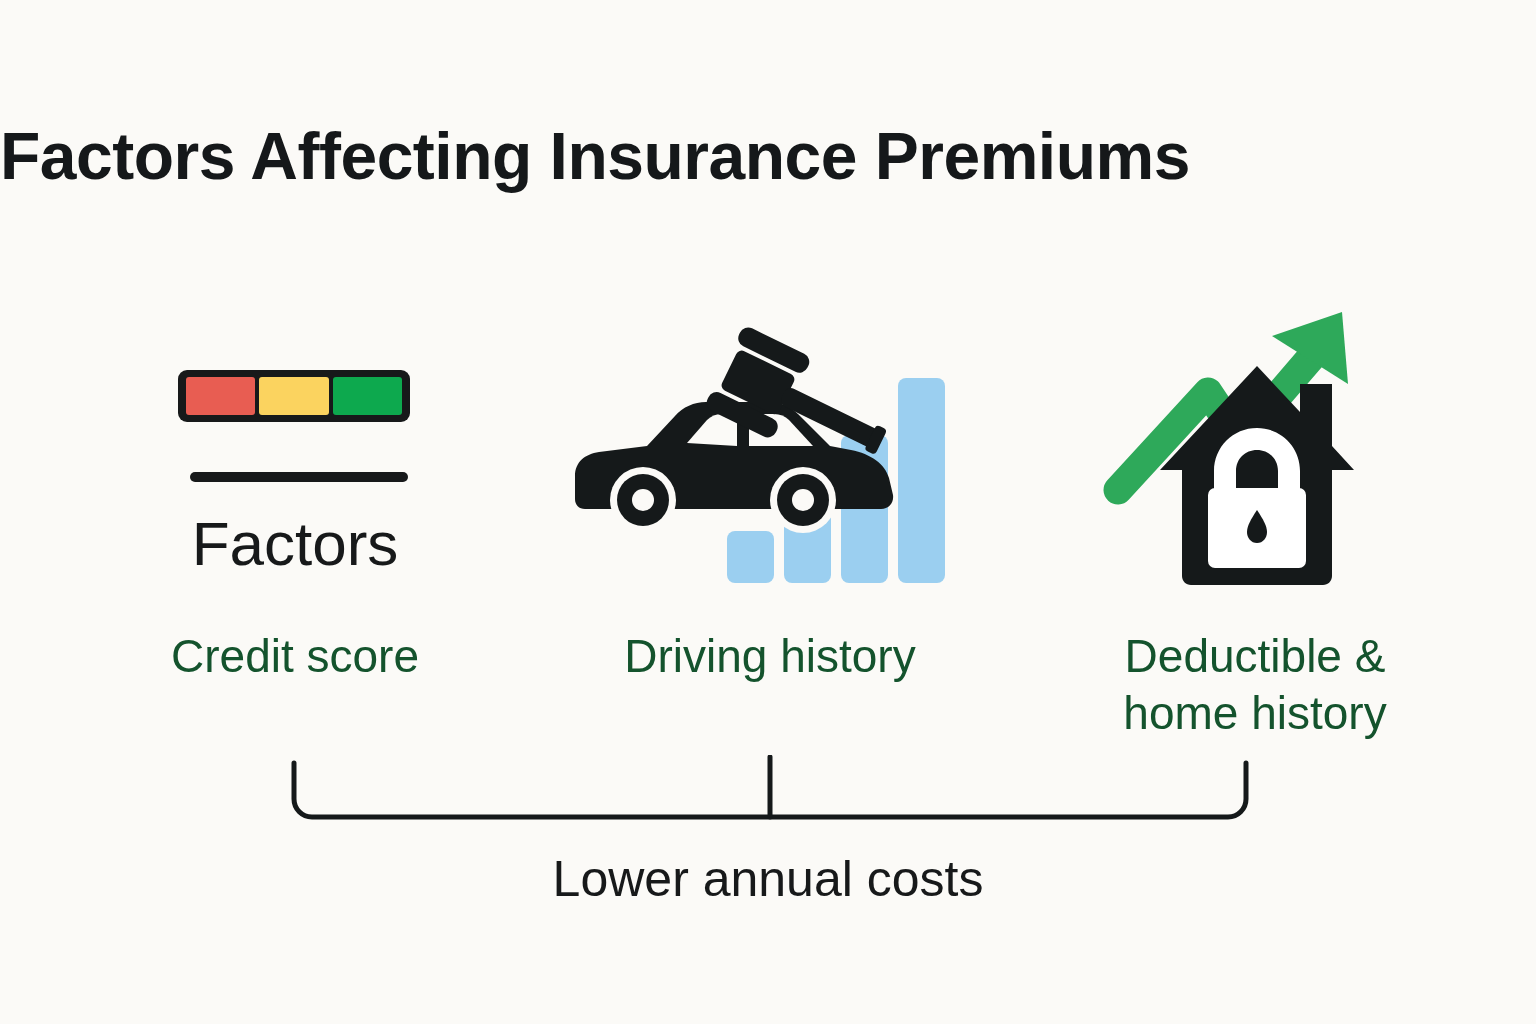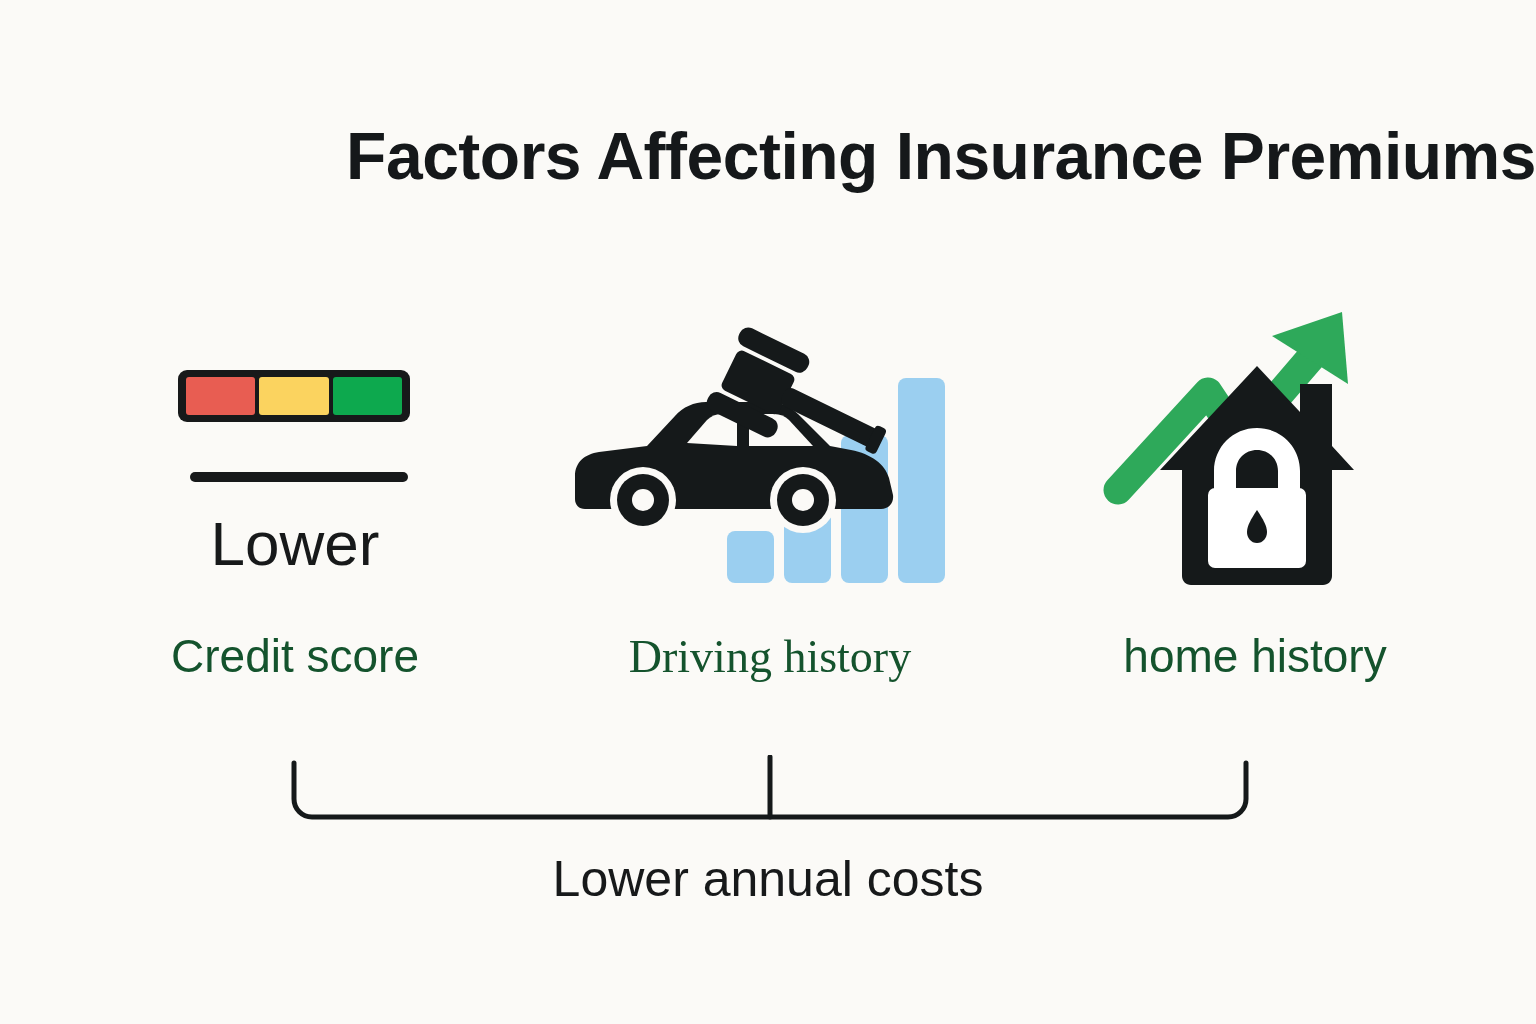--- a/index.html
+++ b/index.html
@@ -20,37 +20,37 @@
     height: 1024px;
     background: #FBFAF7;
   }
 
   
   .title {
     position: absolute;
     left: 0;
     top: 118px;
     width: 1536px;
-    text-align: right;
+    text-align: left;
     font-size: 66px;
     font-weight: 700;
     letter-spacing: -0.5px;
     color: #15181A;
     white-space: nowrap;
   }
 
   
   .column {
     position: absolute;
     top: 300px;
     width: 430px;
     height: 460px;
   }
   #col-credit   { left: 80px; }
-  #col-driving  { left: 555px; font-family: Liberation Serif, serif; }
+  #col-driving  { left: 555px; }
   #col-deduct   { left: 1040px; }
 
   .icon-area {
     position: relative;
     width: 430px;
     height: 300px;
   }
 
   .caption {
     position: absolute;
@@ -136,21 +136,21 @@
     <div class="icon-area">
 
       <div class="meter">
         <div class="meter-seg" style="background:#E85D52"></div>
         <div class="meter-seg" style="background:#FBD35F"></div>
         <div class="meter-seg" style="background:#0DA94E"></div>
       </div>
 
       <div class="meter-divider"></div>
 
-      <div class="higher-text">Lower</div>
+      <div class="higher-text">Factors</div>
     </div>
 
     <div class="caption">
       <div>Credit score</div>
     </div>
   </div>
 
   <div class="column" id="col-driving">
     <div class="icon-area">
 
@@ -248,20 +248,21 @@
             <rect x="168" y="188" width="98" height="80" rx="7"></rect>
             <path d="M217 210 C223 219 227 226 227 232 C227 238 223 243 217 243
                      C211 243 207 238 207 232 C207 226 211 219 217 210 Z" fill="#15191A"></path>
           </g>
         </g>
       </svg>
 
     </div>
 
     <div class="caption">
+      <div>Deductible &amp;</div>
       <div>home history</div>
     </div>
   </div>
 
   <svg class="bracket" width="980" height="80" viewBox="0 0 980 80">
     <path d="M14 8 L14 44 C14 54 22 62 32 62
              L948 62 C958 62 966 54 966 44 L966 8" fill="none" stroke="#15191A" stroke-width="5" stroke-linecap="round"></path>
     <line x1="490" y1="2" x2="490" y2="62" stroke="#15191A" stroke-width="5" stroke-linecap="round"></line>
   </svg>
 

